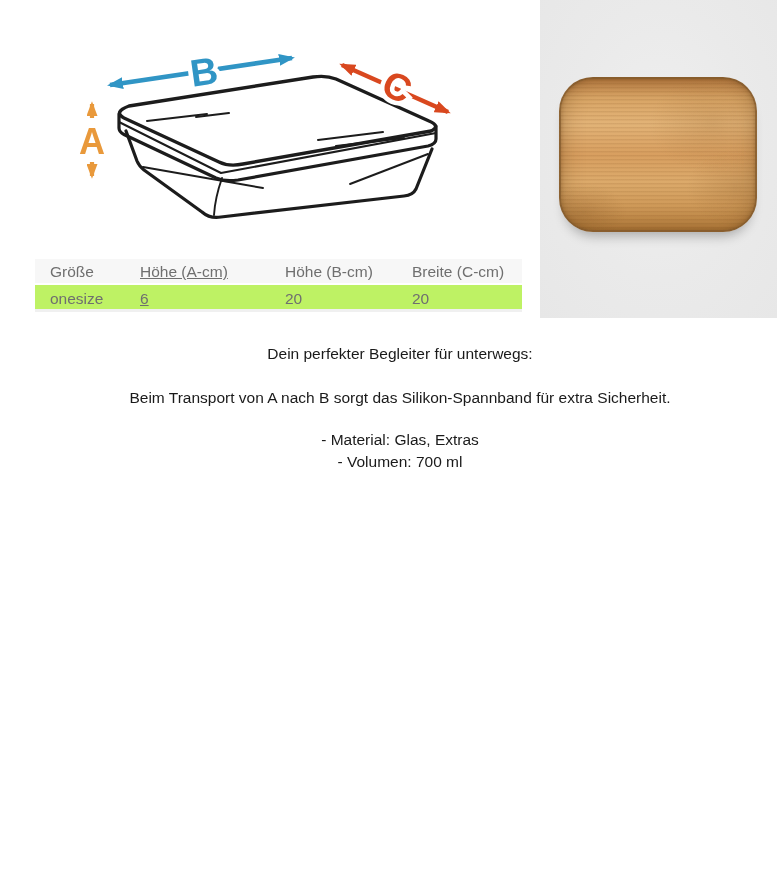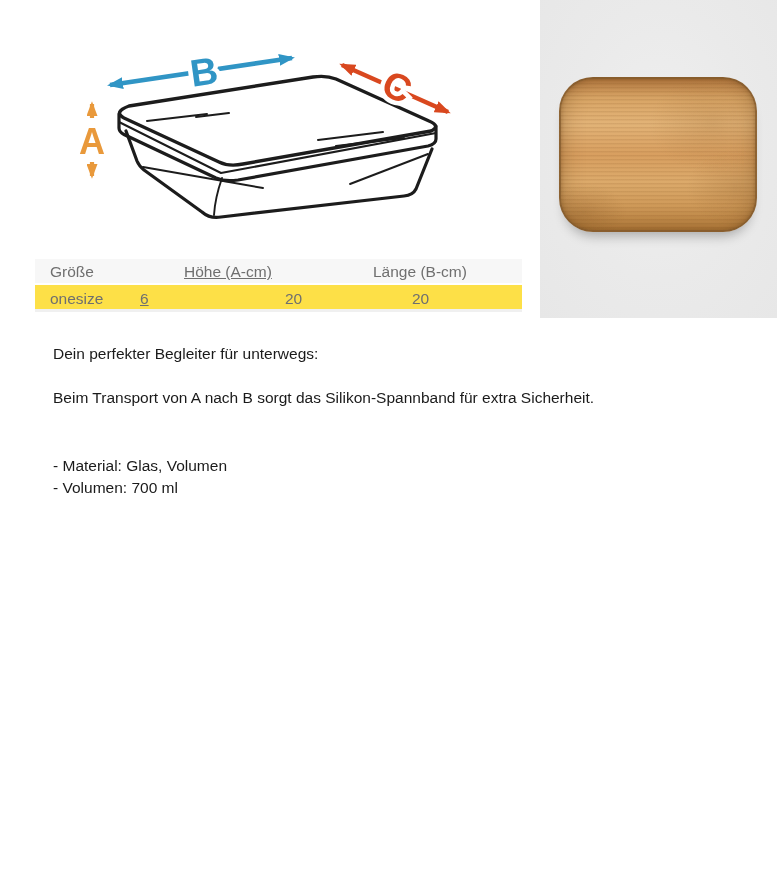--- a/index.html
+++ b/index.html
@@ -34,33 +34,33 @@
       inset 0 0 4px rgba(92,55,15,0.35),
       0 10px 12px -6px rgba(0,0,0,0.28);
   }
 
   
   .size-table {
     position:absolute; left:35px; top:259px; width:487px;
     font-size:15.5px; color:#6f6f6f;
   }
   .st-row { display:flex; }
-  .st-row.header { background:#f7f7f7; height:26px; line-height:26px; border-bottom:2px solid #fff;gap:44px; }
-  .st-row.data   { background:#fde047; height:27px; line-height:27px; border-bottom:3px solid #f0f0f0; }
+  .st-row.header { background:#f7f7f7; height:26px; line-height:26px; border-bottom:2px solid #fff; }
+  .st-row.data   { background:#bef264; height:27px; line-height:27px; border-bottom:3px solid #f0f0f0; }
   .st-cell { padding-left:15px; white-space:nowrap; overflow:hidden; }
   .c1 { width:90px; } .c2 { width:145px;text-decoration:underline; } .c3 { width:127px; } .c4 { width:125px; }
 
   
   .description {
     position:absolute; left:53px; top:343px; right:30px;
-    font-size:15.5px; line-height:22px; color:#1a1a1a;
+    font-size:15.5px; line-height:22px; color:#1a1a1a;text-align:center;
   }
   .description p { margin:0 0 22px 0; }
   .description p.prewrap { white-space:pre-line; }
-  .description p.gap-after { margin-bottom:46px; }
+  .description p.gap-after { margin-bottom:20px; }
   .feature-line { line-height:22px; }
 </style>
 </head>
 <body>
 
 <div class="diagram-wrap">
   <svg width="540" height="258" viewBox="0 0 540 258">
     <defs>
       <marker id="arrB" viewBox="0 0 16 12" refX="13" refY="6" markerWidth="16" markerHeight="12" orient="auto-start-reverse" markerUnits="userSpaceOnUse">
         <path d="M0,0 L16,6 L0,12 Z" fill="#3095c5"></path>
@@ -113,30 +113,31 @@
 </div>
 
 <div class="image-panel">
   <div class="bamboo-lid" title="Brotdose Bambusdeckel Produktfoto"></div>
 </div>
 
 <div class="size-table">
   <div class="st-row header">
     <div class="st-cell c1">Größe</div>
     <div class="st-cell c2">Höhe (A-cm)</div>
-    <div class="st-cell c3">Länge (B-cm)</div>
+    <div class="st-cell c3">Höhe (B-cm)</div>
+    <div class="st-cell c4">Breite (C-cm)</div>
   </div>
   <div class="st-row data">
     <div class="st-cell c1">onesize</div>
     <div class="st-cell c2">6</div>
     <div class="st-cell c3">20</div>
     <div class="st-cell c4">20</div>
   </div>
 </div>
 
 <div class="description">
   <p>Dein perfekter Begleiter für unterwegs:</p>
   <p class="gap-after">Beim Transport von A nach B sorgt das Silikon-Spannband für extra Sicherheit.</p>
   <div>
-    <div class="feature-line">- Material: Glas, Volumen</div>
+    <div class="feature-line">- Material: Glas, Extras</div>
     <div class="feature-line">- Volumen: 700 ml</div>
   </div>
 </div>
 
 </body></html>

